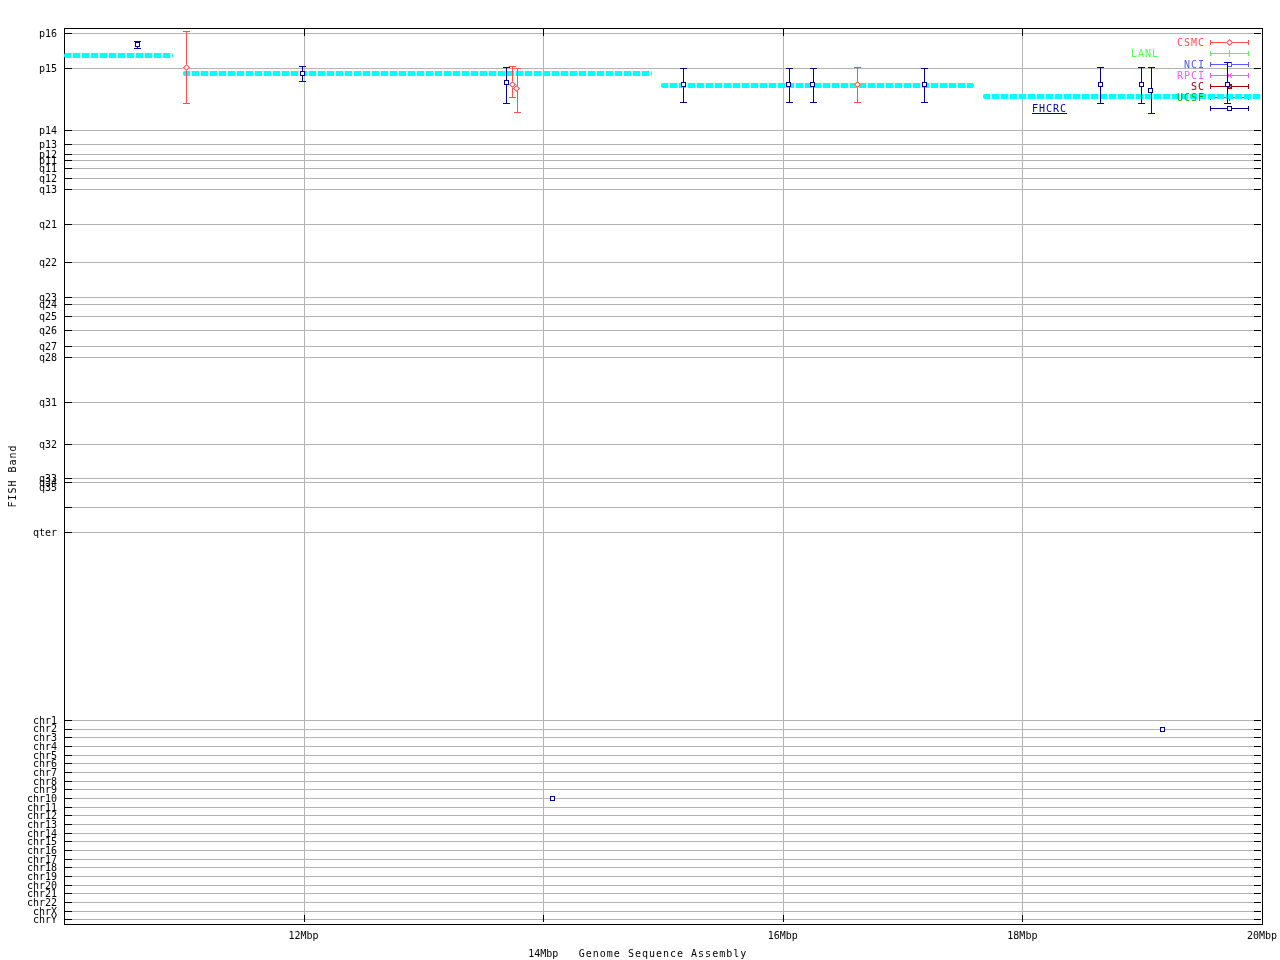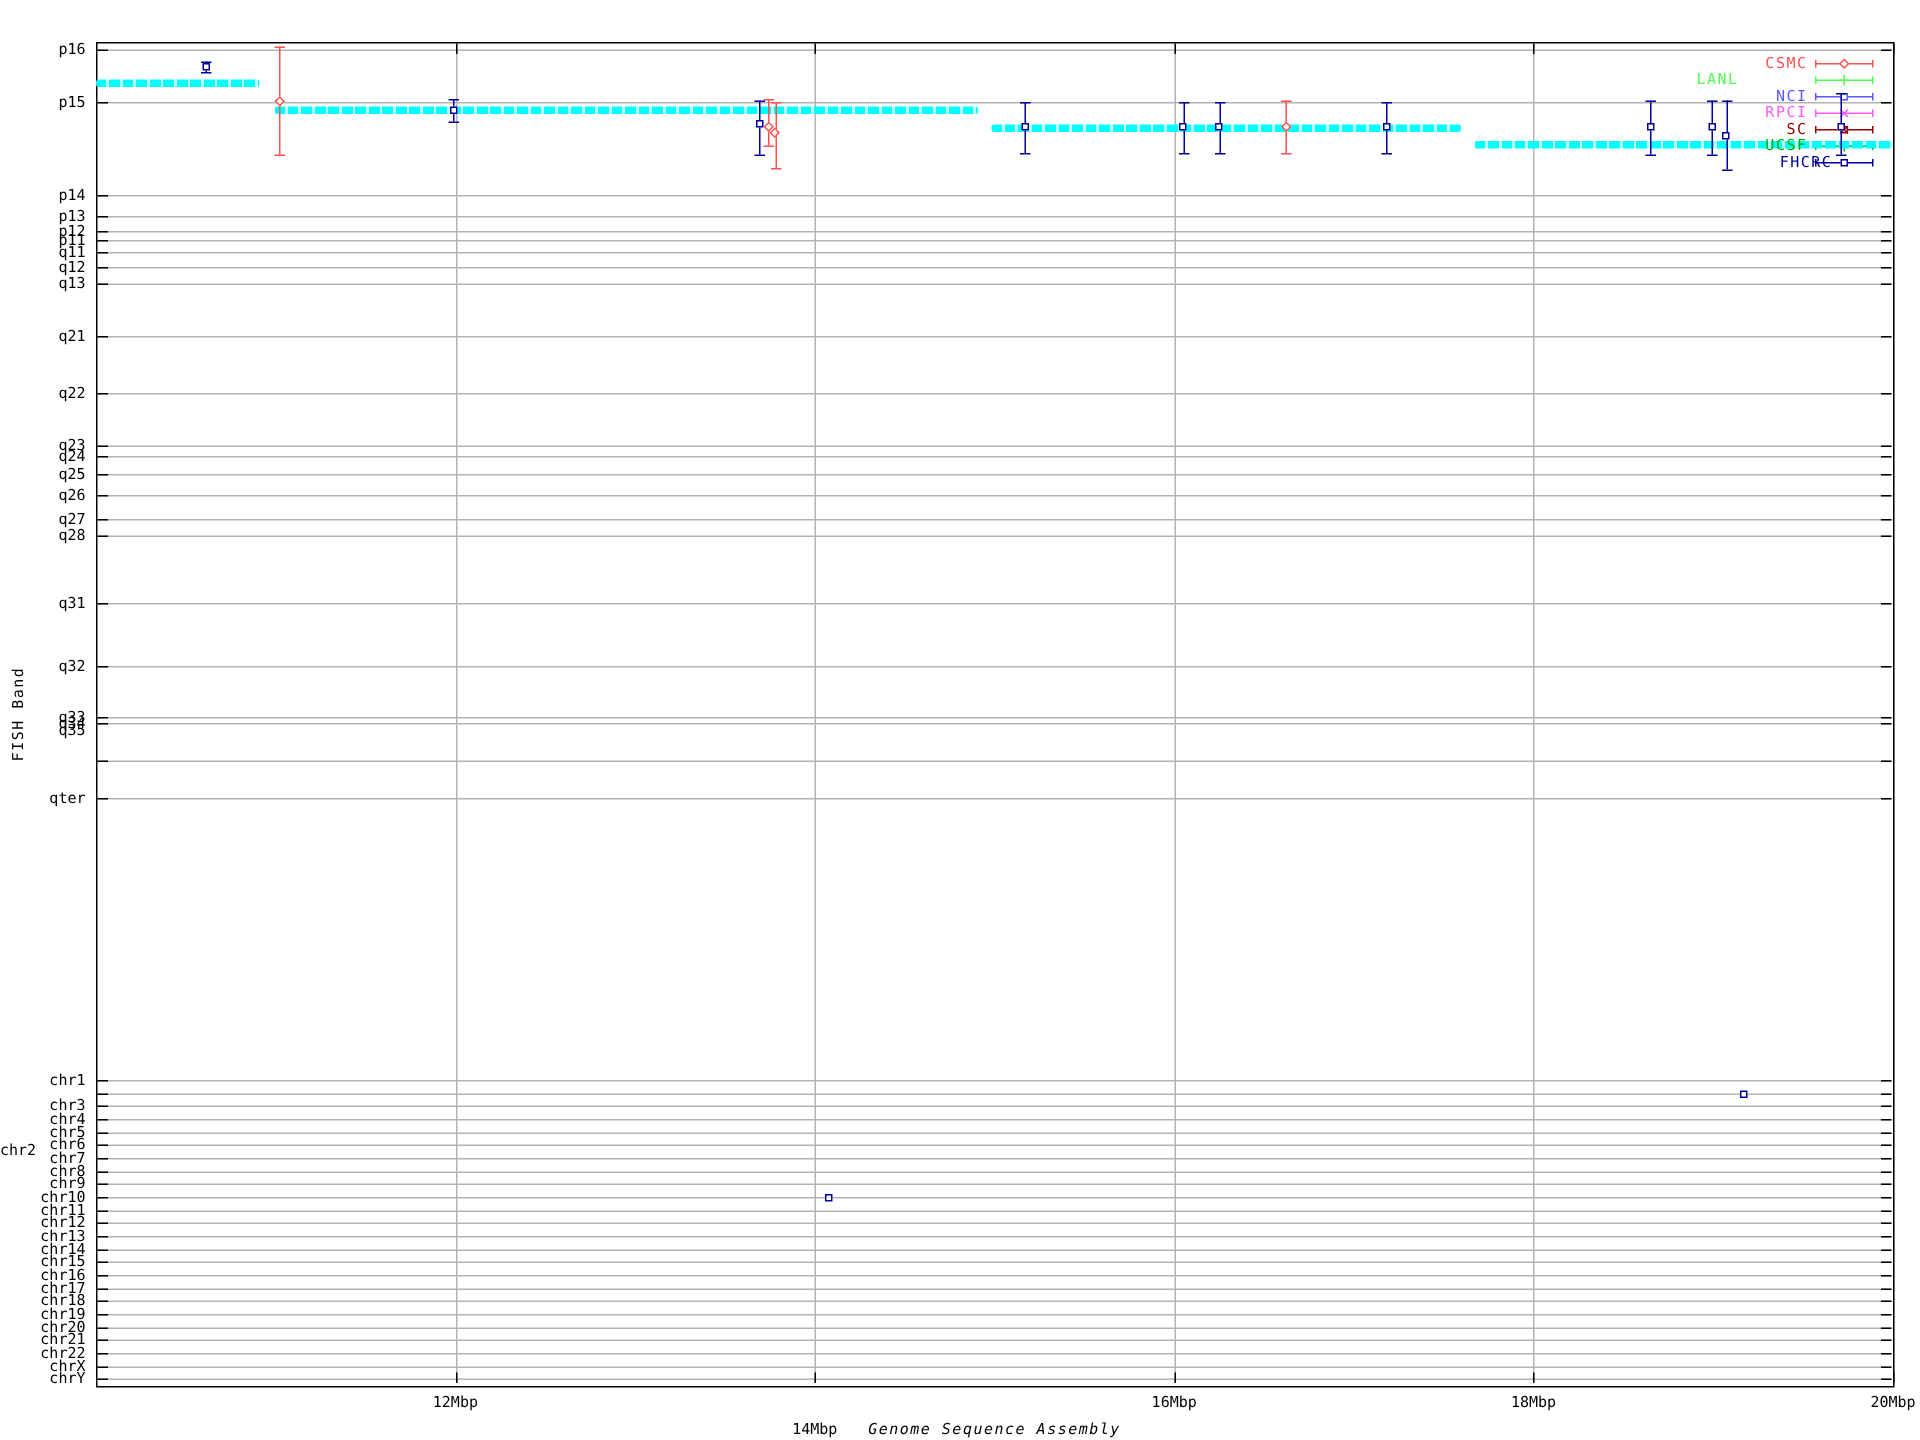--- a/index.html
+++ b/index.html
@@ -1,20 +1,20 @@
 <!DOCTYPE html>
 <html><head>
 <meta charset="utf-8">
 <style>
   html,body{margin:0;padding:0;background:#fff;}
   .fig{position:relative;width:1280px;height:960px;background:#ffffff;
        font-family:"DejaVu Sans Mono","Liberation Mono",monospace;font-size:10px;color:#000;overflow:hidden;}
   .abs{position:absolute;}
   .title{left:64px;top:8px;width:1198px;text-align:center;letter-spacing:1px;}
-  .xlabel{left:64px;top:948px;width:1198px;text-align:center;letter-spacing:1px;font-style:italic;}
+  .xlabel{left:64px;top:948px;width:1198px;text-align:center;letter-spacing:1px;}
   .ylabel{left:-87px;top:470px;width:200px;height:12px;text-align:center;
           transform:rotate(-90deg);letter-spacing:1px;}
   .plotborder{left:64px;top:28px;width:1197px;height:895px;border:1px solid #000;z-index:2;}
 </style>
 </head>
 <body>
 
 <div class="fig" id="fig">
   <div class="abs ylabel">FISH Band</div>
   <div class="abs plotborder"></div>
@@ -109,21 +109,21 @@
     <div class="abs" style="left: 1254px; top: 507px; width: 7px; height: 1px; background: rgb(0, 0, 0); z-index: 3;"></div>
     <div class="abs" style="left: 65px; top: 532px; width: 1196px; height: 1px; background: rgb(180, 180, 180); z-index: 1;"></div>
     <div class="abs" style="left: 0px; top: 527px; width: 57px; text-align: right; z-index: 1;">qter</div>
     <div class="abs" style="left: 65px; top: 532px; width: 7px; height: 1px; background: rgb(0, 0, 0); z-index: 3;"></div>
     <div class="abs" style="left: 1254px; top: 532px; width: 7px; height: 1px; background: rgb(0, 0, 0); z-index: 3;"></div>
     <div class="abs" style="left: 65px; top: 720px; width: 1196px; height: 1px; background: rgb(180, 180, 180); z-index: 1;"></div>
     <div class="abs" style="left: 0px; top: 715px; width: 57px; text-align: right; z-index: 1;">chr1</div>
     <div class="abs" style="left: 65px; top: 720px; width: 7px; height: 1px; background: rgb(0, 0, 0); z-index: 3;"></div>
     <div class="abs" style="left: 1254px; top: 720px; width: 7px; height: 1px; background: rgb(0, 0, 0); z-index: 3;"></div>
     <div class="abs" style="left: 65px; top: 728.7px; width: 1196px; height: 1px; background: rgb(180, 180, 180); z-index: 1;"></div>
-    <div class="abs" style="left: 0px; top: 762px; width: 57px; z-index: 1;">chr2</div>
+    <div class="abs" style="left: 0px; top: 723px; width: 57px; text-align: right; z-index: 1;">chr2</div>
     <div class="abs" style="left: 65px; top: 728.7px; width: 7px; height: 1px; background: rgb(0, 0, 0); z-index: 3;"></div>
     <div class="abs" style="left: 1254px; top: 728.7px; width: 7px; height: 1px; background: rgb(0, 0, 0); z-index: 3;"></div>
     <div class="abs" style="left: 65px; top: 737.3px; width: 1196px; height: 1px; background: rgb(180, 180, 180); z-index: 1;"></div>
     <div class="abs" style="left: 0px; top: 732.3px; width: 57px; text-align: right; z-index: 1;">chr3</div>
     <div class="abs" style="left: 65px; top: 737.3px; width: 7px; height: 1px; background: rgb(0, 0, 0); z-index: 3;"></div>
     <div class="abs" style="left: 1254px; top: 737.3px; width: 7px; height: 1px; background: rgb(0, 0, 0); z-index: 3;"></div>
     <div class="abs" style="left: 65px; top: 746px; width: 1196px; height: 1px; background: rgb(180, 180, 180); z-index: 1;"></div>
     <div class="abs" style="left: 0px; top: 741px; width: 57px; text-align: right; z-index: 1;">chr4</div>
     <div class="abs" style="left: 65px; top: 746px; width: 7px; height: 1px; background: rgb(0, 0, 0); z-index: 3;"></div>
     <div class="abs" style="left: 1254px; top: 746px; width: 7px; height: 1px; background: rgb(0, 0, 0); z-index: 3;"></div>
@@ -263,21 +263,21 @@
     <div class="abs" style="left: 64px; top: 53px; width: 109.018px; height: 5px; background: repeating-linear-gradient(90deg, rgb(0, 255, 255) 0px, rgb(0, 255, 255) 7px, rgba(0, 255, 255, 0.25) 7px, rgba(0, 255, 255, 0.25) 9px); border-radius: 2px; z-index: 4;"></div>
     <div class="abs" style="left: 182.602px; top: 70.5px; width: 469.616px; height: 5px; background: repeating-linear-gradient(90deg, rgb(0, 255, 255) 0px, rgb(0, 255, 255) 7px, rgba(0, 255, 255, 0.25) 7px, rgba(0, 255, 255, 0.25) 9px); border-radius: 2px; z-index: 4;"></div>
     <div class="abs" style="left: 660.604px; top: 83px; width: 313.876px; height: 5px; background: repeating-linear-gradient(90deg, rgb(0, 255, 255) 0px, rgb(0, 255, 255) 7px, rgba(0, 255, 255, 0.25) 7px, rgba(0, 255, 255, 0.25) 9px); border-radius: 2px; z-index: 4;"></div>
     <div class="abs" style="left: 982.866px; top: 93.5px; width: 279.134px; height: 5px; background: repeating-linear-gradient(90deg, rgb(0, 255, 255) 0px, rgb(0, 255, 255) 7px, rgba(0, 255, 255, 0.25) 7px, rgba(0, 255, 255, 0.25) 9px); border-radius: 2px; z-index: 4;"></div>
     <div class="abs" style="left: 1085px; top: 37px; width: 120px; text-align: right; color: rgb(255, 80, 80); letter-spacing: 1px; z-index: 5;">CSMC</div>
     <div class="abs" style="left: 1085px; top: 48px; width: 120px; text-align: center; color: rgb(80, 255, 80); letter-spacing: 1px; z-index: 5;">LANL</div>
     <div class="abs" style="left: 1085px; top: 59px; width: 120px; text-align: right; color: rgb(88, 88, 255); letter-spacing: 1px; z-index: 5;">NCI</div>
     <div class="abs" style="left: 1085px; top: 70px; width: 120px; text-align: right; color: rgb(255, 88, 255); letter-spacing: 1px; z-index: 5;">RPCI</div>
     <div class="abs" style="left: 1085px; top: 81px; width: 120px; text-align: right; color: rgb(160, 0, 0); letter-spacing: 1px; z-index: 5;">SC</div>
     <div class="abs" style="left: 1085px; top: 92px; width: 120px; text-align: right; color: rgb(0, 176, 0); letter-spacing: 1px; z-index: 5;">UCSF</div>
-    <div class="abs" style="left: 1144px; top: 103px; width: 120px; text-align: center; color: rgb(0, 0, 153); letter-spacing: 1px; z-index: 5;">FHCRC</div>
+    <div class="abs" style="left: 1032px; top: 103px; width: 120px; text-align: left; color: rgb(0, 0, 153); letter-spacing: 1px; z-index: 5; text-decoration: underline;">FHCRC</div>
     <div class="abs" style="left: 186.196px; top: 31px; width: 1px; height: 72px; background: rgb(255, 80, 80); z-index: 6;"></div>
     <div class="abs" style="left: 183.196px; top: 31px; width: 7px; height: 1px; background: rgb(255, 80, 80); z-index: 6;"></div>
     <div class="abs" style="left: 183.196px; top: 103px; width: 7px; height: 1px; background: rgb(255, 80, 80); z-index: 6;"></div>
     <div class="abs" style="left: 183.696px; top: 65px; width: 3px; height: 3px; border: 1px solid rgb(255, 80, 80); background: rgb(255, 255, 255); transform: rotate(45deg); z-index: 7;"></div>
     <div class="abs" style="left: 512.052px; top: 66px; width: 1px; height: 31px; background: rgb(255, 80, 80); z-index: 6;"></div>
     <div class="abs" style="left: 509.052px; top: 66px; width: 7px; height: 1px; background: rgb(255, 80, 80); z-index: 6;"></div>
     <div class="abs" style="left: 509.052px; top: 97px; width: 7px; height: 1px; background: rgb(255, 80, 80); z-index: 6;"></div>
     <div class="abs" style="left: 509.552px; top: 81.5px; width: 3px; height: 3px; border: 1px solid rgb(255, 80, 80); background: rgb(255, 255, 255); transform: rotate(45deg); z-index: 7;"></div>
     <div class="abs" style="left: 516.844px; top: 68px; width: 1px; height: 44px; background: rgb(255, 80, 80); z-index: 6;"></div>
     <div class="abs" style="left: 513.844px; top: 68px; width: 7px; height: 1px; background: rgb(255, 80, 80); z-index: 6;"></div>

